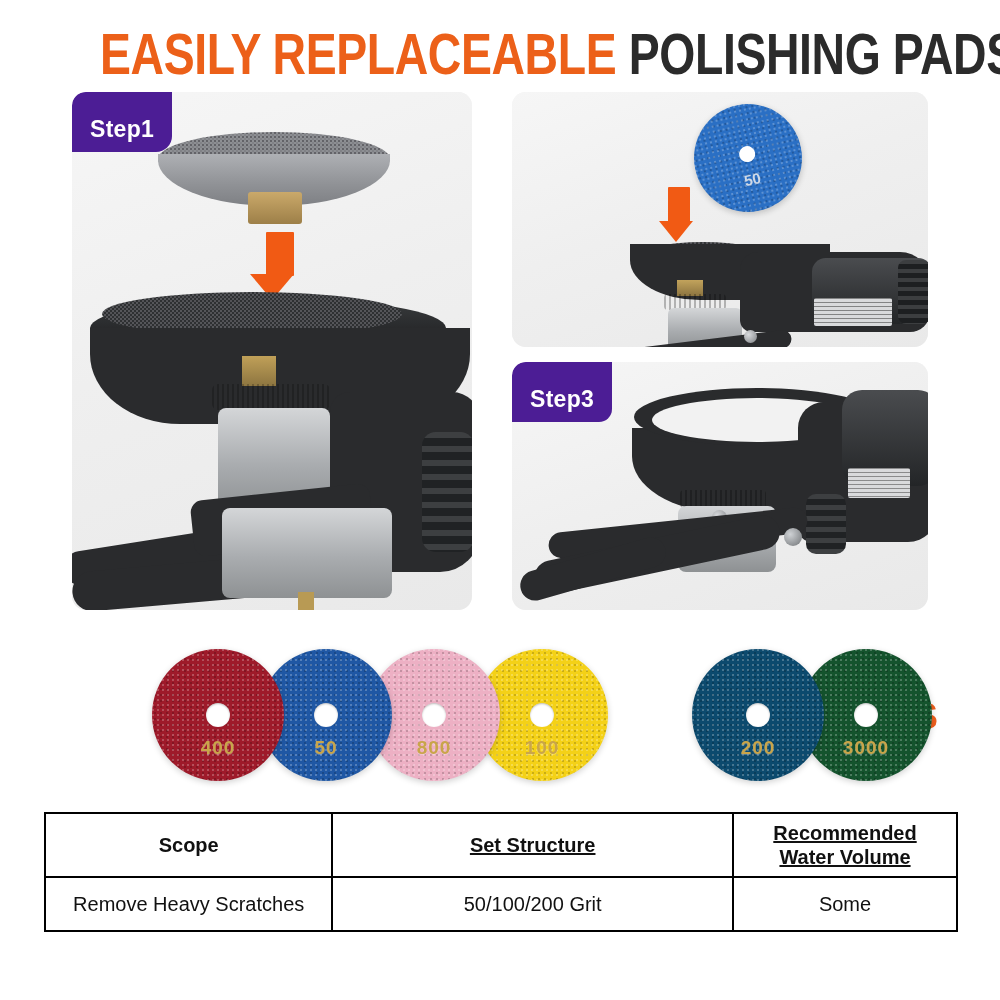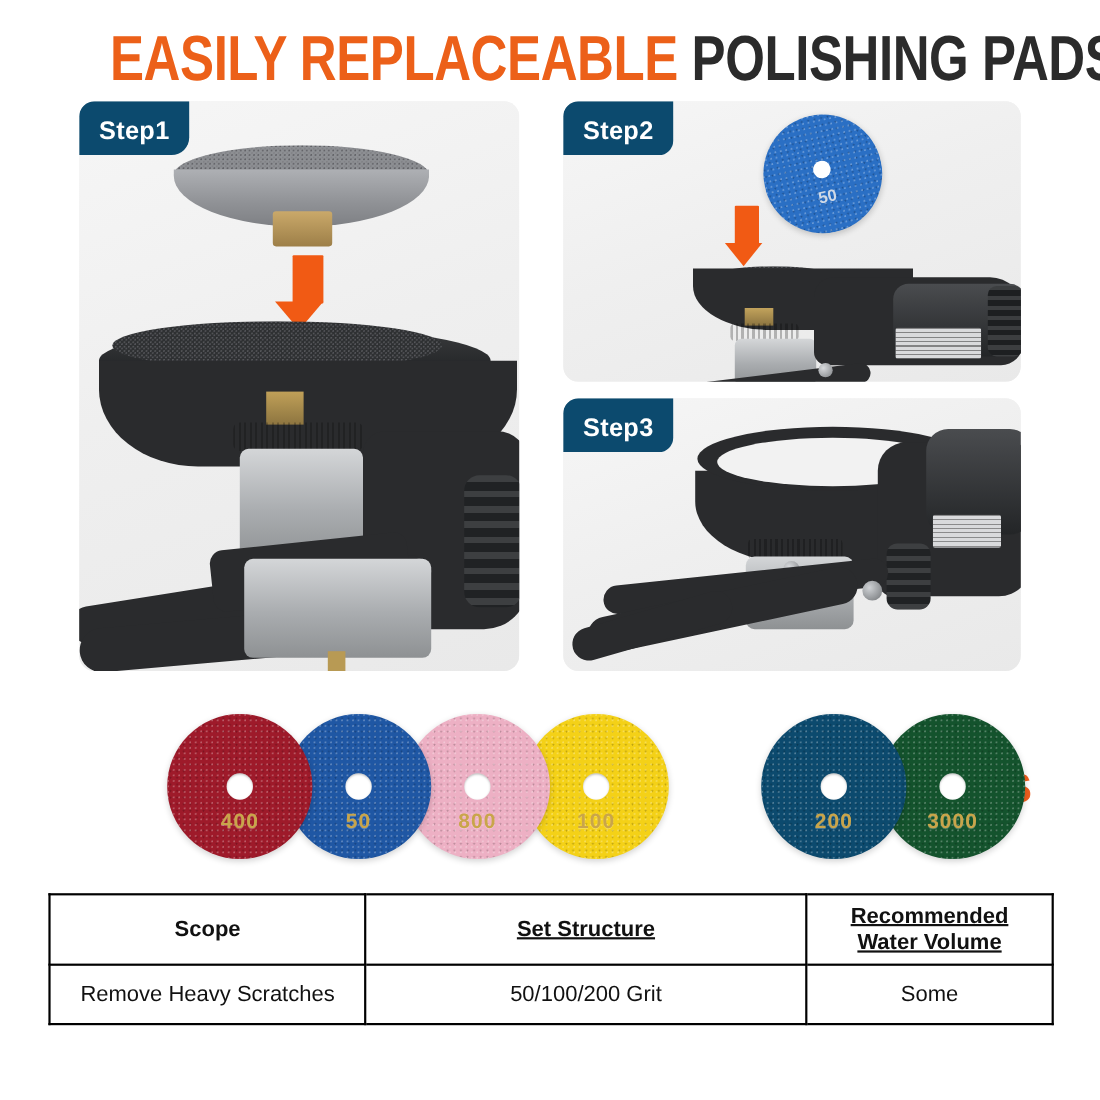--- a/index.html
+++ b/index.html
@@ -35,25 +35,25 @@
     background:#f3f3f3;
     border-radius:14px;
     overflow:hidden;
   }
   .panel-1{left:72px;  top:92px;  width:400px; height:518px;}
   .panel-2{left:512px; top:92px;  width:416px; height:255px;}
   .panel-3{left:512px; top:362px; width:416px; height:248px;}
 
   .badge{
     position:absolute;left:0;top:0;
-    background:#0c4a6e;
+    background:#4c1d95;
     color:#ffffff;
     font-size:23px;
     font-weight:bold;
-    padding:13px 18px 9px 18px;
+    padding:24px 18px 9px 18px;
     border-radius:13px 0 13px 0;
     letter-spacing:0.3px;
     z-index:9;
   }
   .badge.b1{border-radius:13px 0 16px 0;}
 
   
   .photo{position:absolute;left:0;top:0;width:100%;height:100%;
     background:linear-gradient(160deg,#f6f6f6 0%,#efefef 45%,#e9e9e9 100%);}
 
@@ -215,21 +215,20 @@
                   background:linear-gradient(180deg,#4a4c4f,#232527);"></div>
       <div style="position:absolute;left:302px;top:206px;width:78px;height:28px;border-radius:2px;
                   background:#d9dadc;
                   background-image:repeating-linear-gradient(180deg,rgba(60,60,60,.55) 0 1px,transparent 1px 4px);"></div>
       <div style="position:absolute;left:386px;top:168px;width:32px;height:64px;border-radius:8px;
                   background:repeating-linear-gradient(180deg,#3c3e40 0 4px,#1d1f21 4px 9px);"></div>
       <div class="blk" style="left:100px;top:248px;width:180px;height:18px;border-radius:10px;transform:rotate(-7deg);"></div>
       <div style="position:absolute;left:232px;top:238px;width:13px;height:13px;border-radius:50%;
                   background:radial-gradient(circle at 35% 35%,#d8dadd,#7d8083);"></div>
     </div>
-    <div class="badge">Step2</div>
   </div>
 
   <div class="panel panel-3">
     <div class="photo">
 
       <div style="position:absolute;left:132px;top:36px;width:200px;height:80px;border-radius:50%;
                   background:radial-gradient(ellipse at 50% 40%,#ffffff,#e6e9ee);
                   box-shadow:0 4px 8px rgba(0,0,0,.22);">
         <div style="position:absolute;left:0;top:0;right:0;bottom:0;border-radius:50%;
                     background-image:

